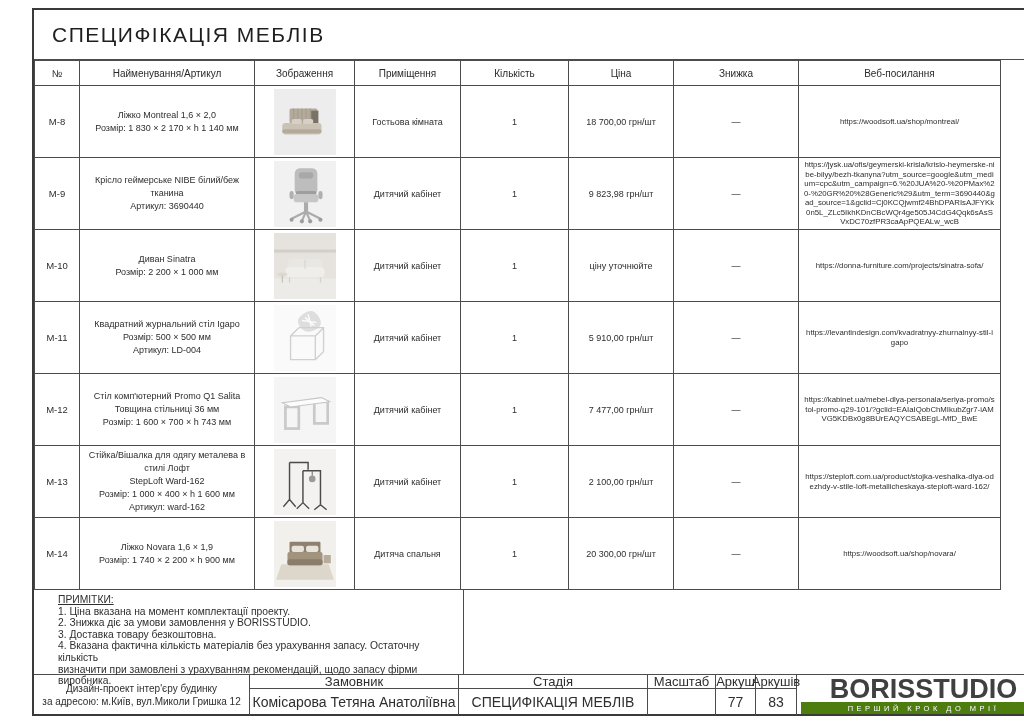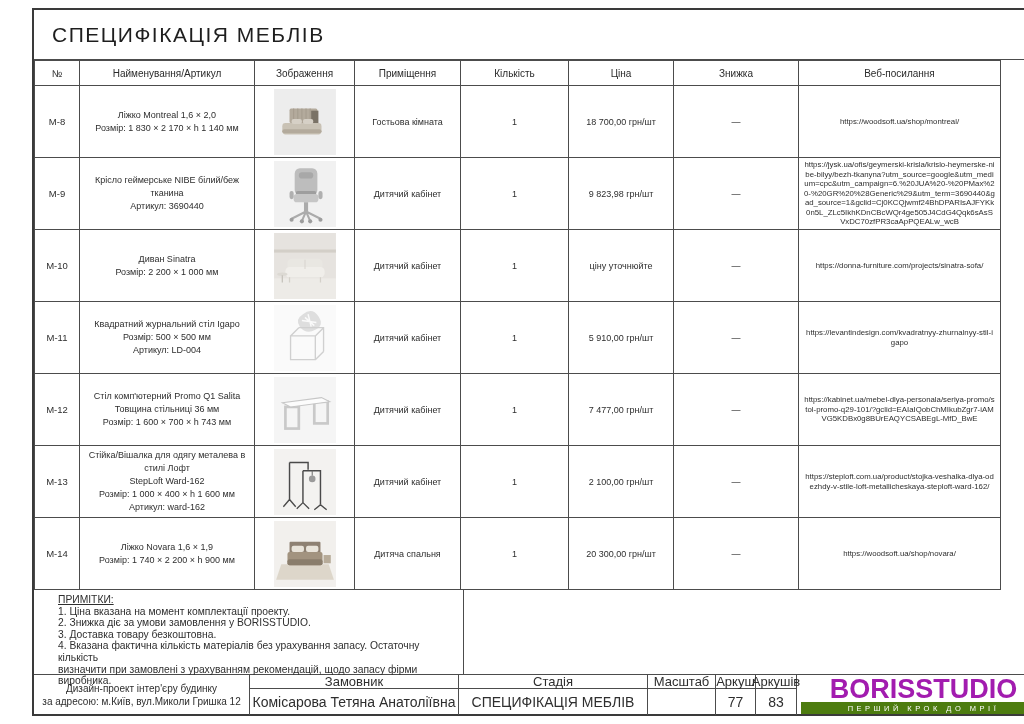--- a/index.html
+++ b/index.html
@@ -25,21 +25,21 @@
   .notes-empty { flex:1; }
   
   .footer { display:flex; height:40px; }
   .fcell { border-right:1px solid #4c4c4c; display:flex; flex-direction:column; }
   .fcell:last-child { border-right:none; }
   .f-project { width:216px; align-items:center; justify-content:center; text-align:center; font-size:10px; line-height:13px; }
   .f-lab { height:14px; border-bottom:1px solid #4c4c4c; font-size:13px; display:flex; align-items:center; justify-content:center; }
   .f-val { flex:1; display:flex; align-items:center; justify-content:center; font-size:14px; }
   .f-customer { width:209px; } .f-stage { width:189px; } .f-scale { width:68px; } .f-sheet { width:40px;justify-content:space-between; } .f-sheets { width:41px; }
   .f-logo { flex:1; align-items:center; justify-content:center; padding:1px 4px; }
-  .logoword { font-size:27px; font-weight:800; letter-spacing:0px; color:#a21caf; line-height:26px; white-space:nowrap; }
+  .logoword { font-size:27px; font-weight:800; letter-spacing:0px; color:#404040; line-height:26px; white-space:nowrap; }
   .logobar { background:#4d7c0f; color:#fff; font-size:7.5px; letter-spacing:3.5px; text-align:center; padding:2px 0 1px 0; width:100%; white-space:nowrap; }
 </style>
 </head>
 <body>
 
 <div class="sheet">
 
   <div class="titlebar">
     <h1>СПЕЦИФІКАЦІЯ МЕБЛІВ</h1>
   </div>

